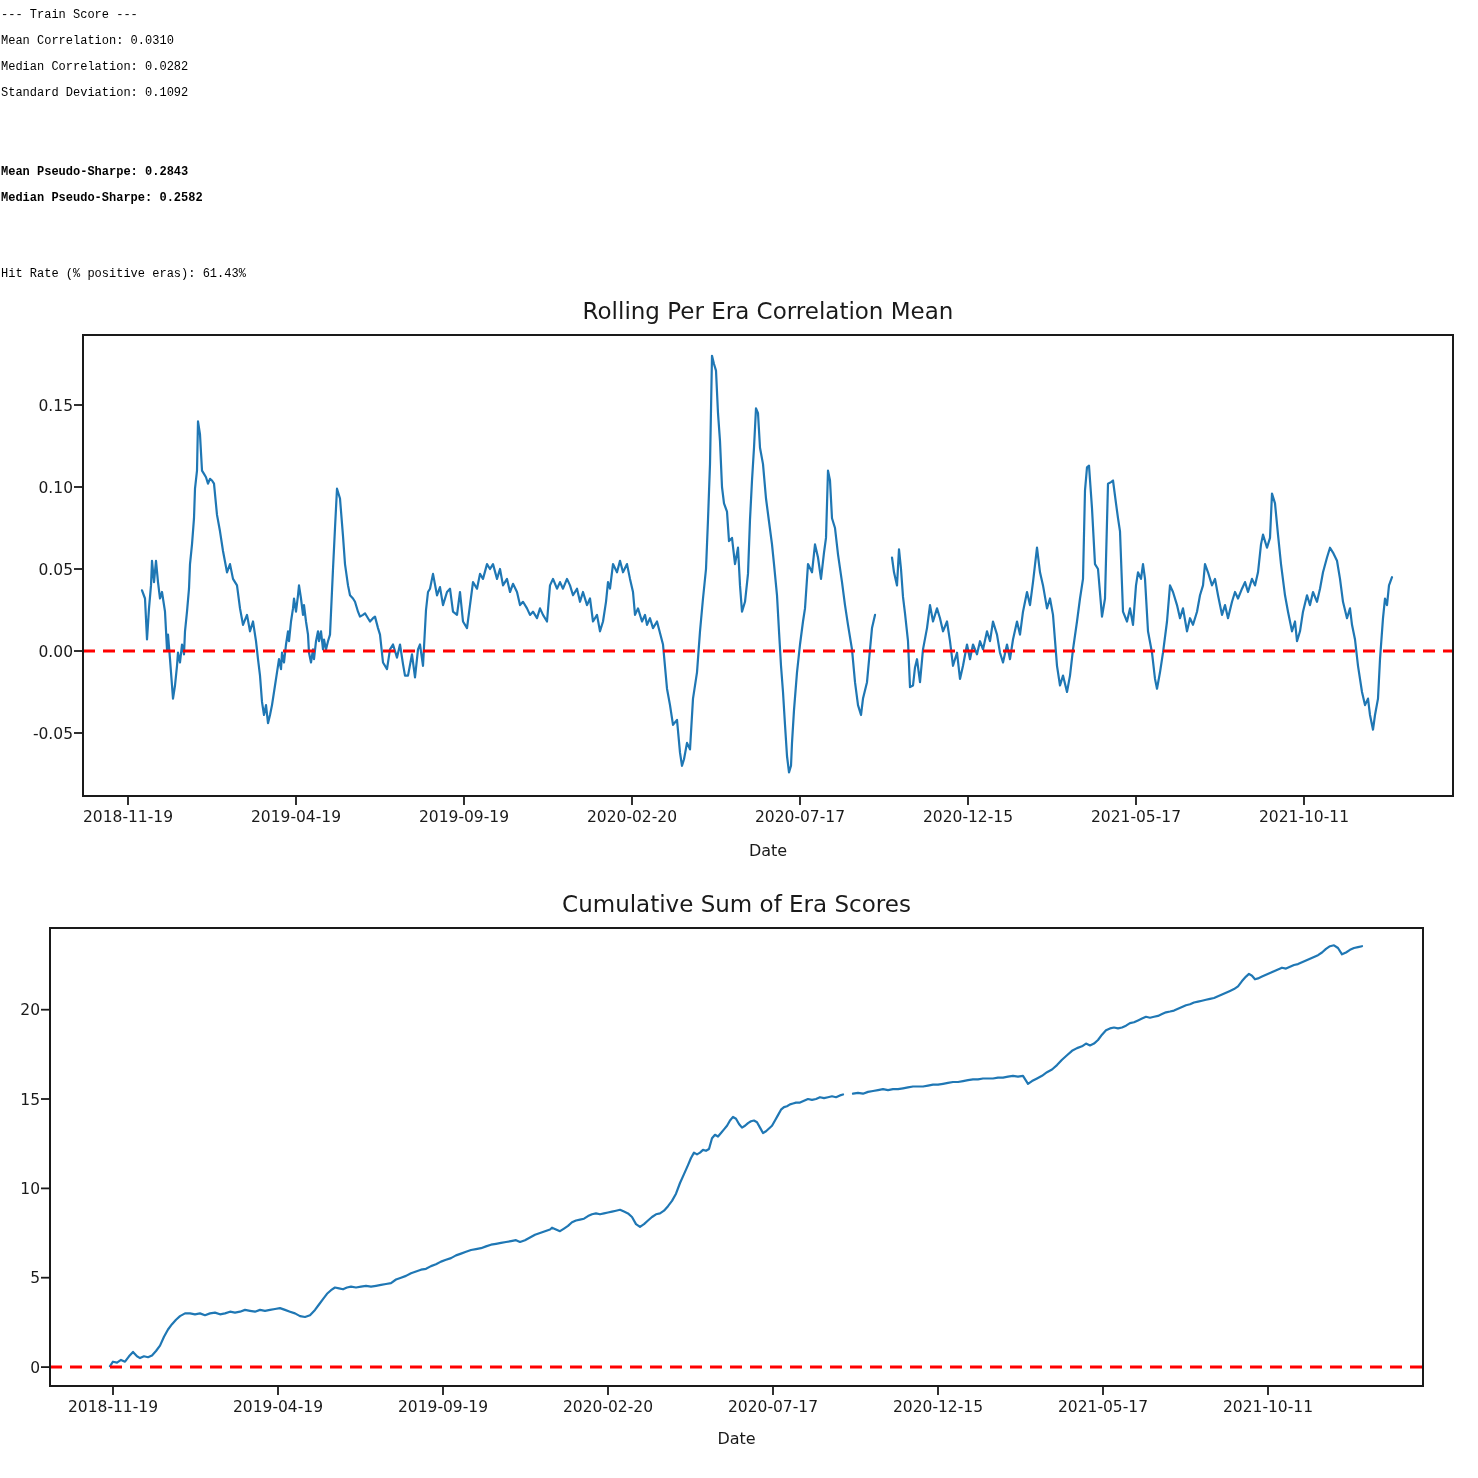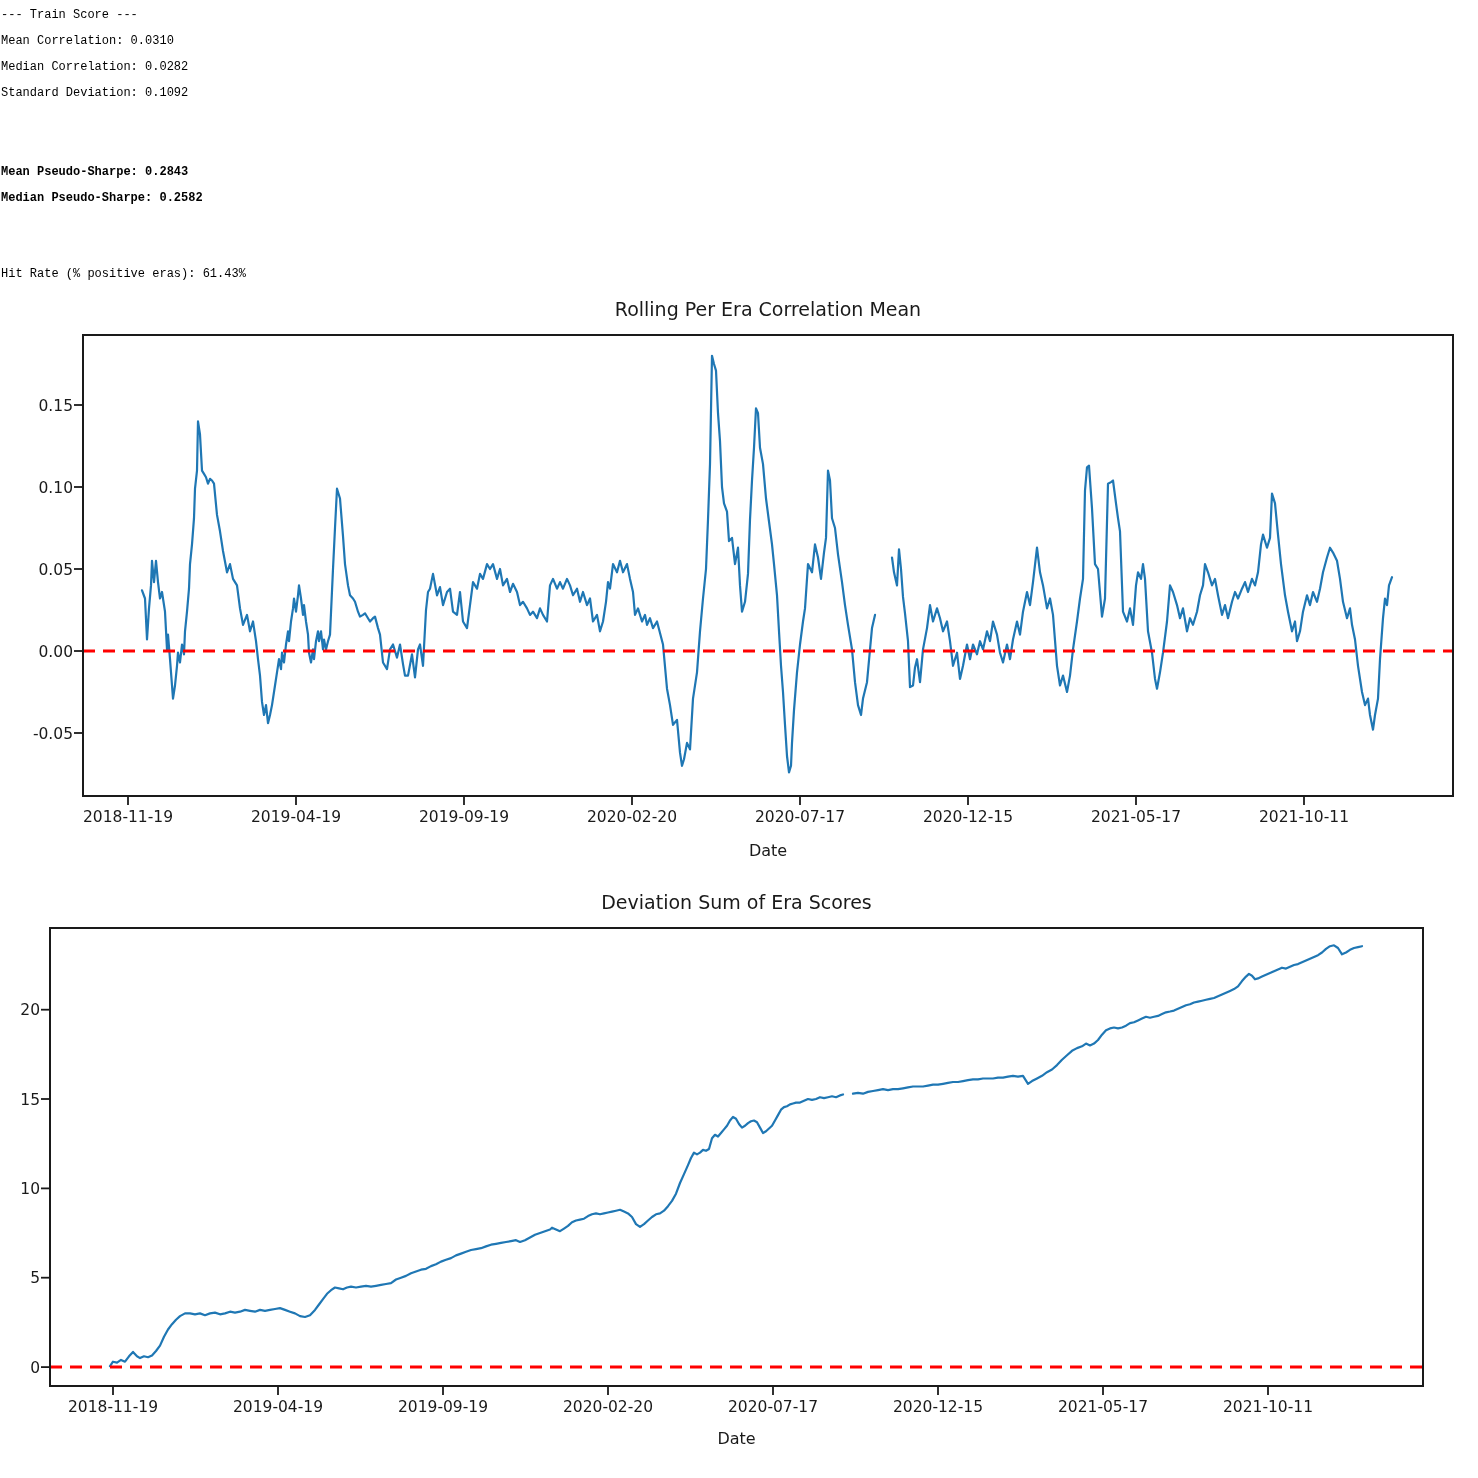--- a/index.html
+++ b/index.html
@@ -5,21 +5,21 @@
   html,body{margin:0;padding:0;background:#ffffff;}
   body{width:1478px;height:1478px;position:relative;overflow:hidden;
        font-family:"DejaVu Sans", sans-serif;}
   .stats{position:absolute;left:1px;margin:0;
          font-family:"Liberation Mono","DejaVu Sans Mono",monospace;
          font-size:12px;line-height:26px;color:#000;white-space:pre;}
   #stats-block-1{top:2px;}
   #stats-block-2{top:159px;font-weight:bold;}
   #stats-block-3{top:261px;}
   #charts{position:absolute;left:0;top:0;width:1478px;height:1478px;}
-  .chart-title{position:absolute;text-align:center;font-size:19px;color:#1a1a1a;}
+  .chart-title{position:absolute;text-align:center;font-size:23px;color:#1a1a1a;}
   .t1{left:83px;width:1370px;top:298px;}
   .t2{left:50px;width:1373px;top:891px;}
   .axis-label{position:absolute;text-align:center;font-size:16px;color:#1a1a1a;}
   .xl1{left:83px;width:1370px;top:841px;}
   .xl2{left:50px;width:1373px;top:1429px;}
 </style>
 </head>
 <body>
 
 <div class="page">
@@ -89,15 +89,15 @@
       <line x1="41" x2="50" y1="1188.4" y2="1188.4" stroke="#1a1a1a" stroke-width="1.8"></line>
       <text x="40" y="1193.9" text-anchor="end" font-size="15.5" fill="#1a1a1a">10</text>
       <line x1="41" x2="50" y1="1277.7" y2="1277.7" stroke="#1a1a1a" stroke-width="1.8"></line>
       <text x="40" y="1283.2" text-anchor="end" font-size="15.5" fill="#1a1a1a">5</text>
       <line x1="41" x2="50" y1="1367.1" y2="1367.1" stroke="#1a1a1a" stroke-width="1.8"></line>
       <text x="40" y="1372.6" text-anchor="end" font-size="15.5" fill="#1a1a1a">0</text>
     </svg>
 
   <div class="chart-title t1">Rolling Per Era Correlation Mean</div>
   <div class="axis-label xl1">Date</div>
-  <div class="chart-title t2">Deviation Sum of Era Scores</div>
+  <div class="chart-title t2">Cumulative Sum of Era Scores</div>
   <div class="axis-label xl2">Date</div>
 </div>
 
 </body></html>

